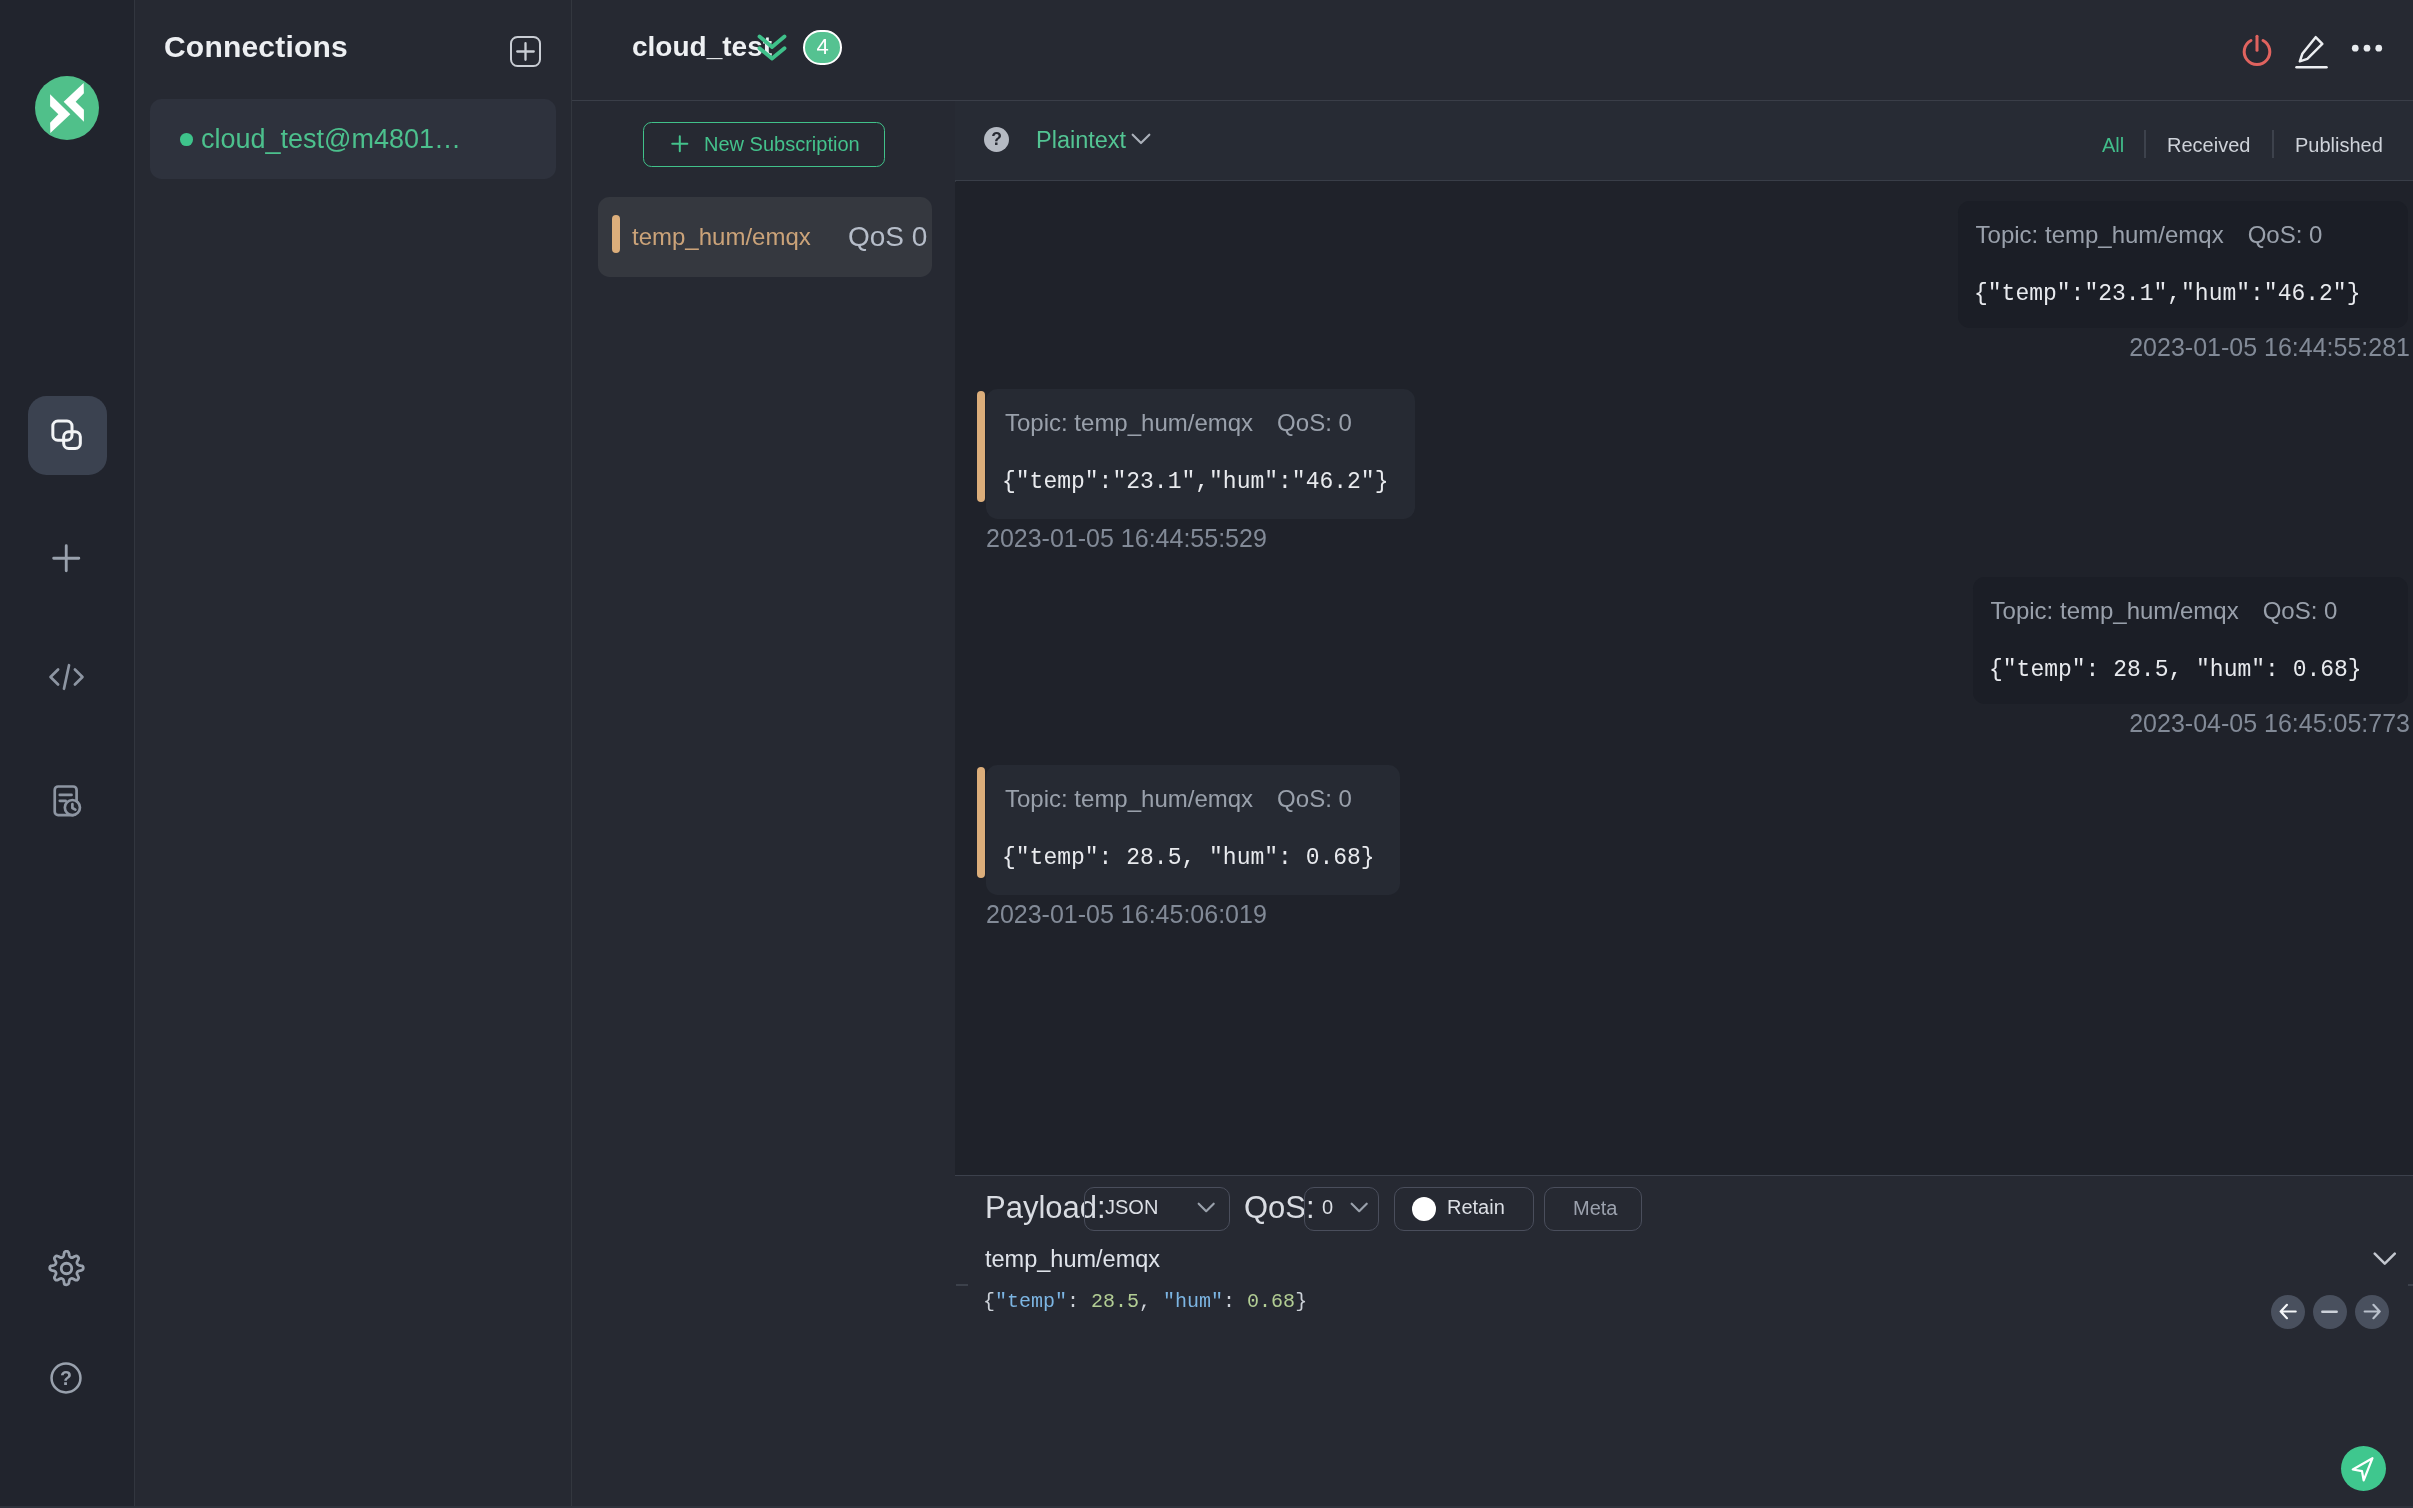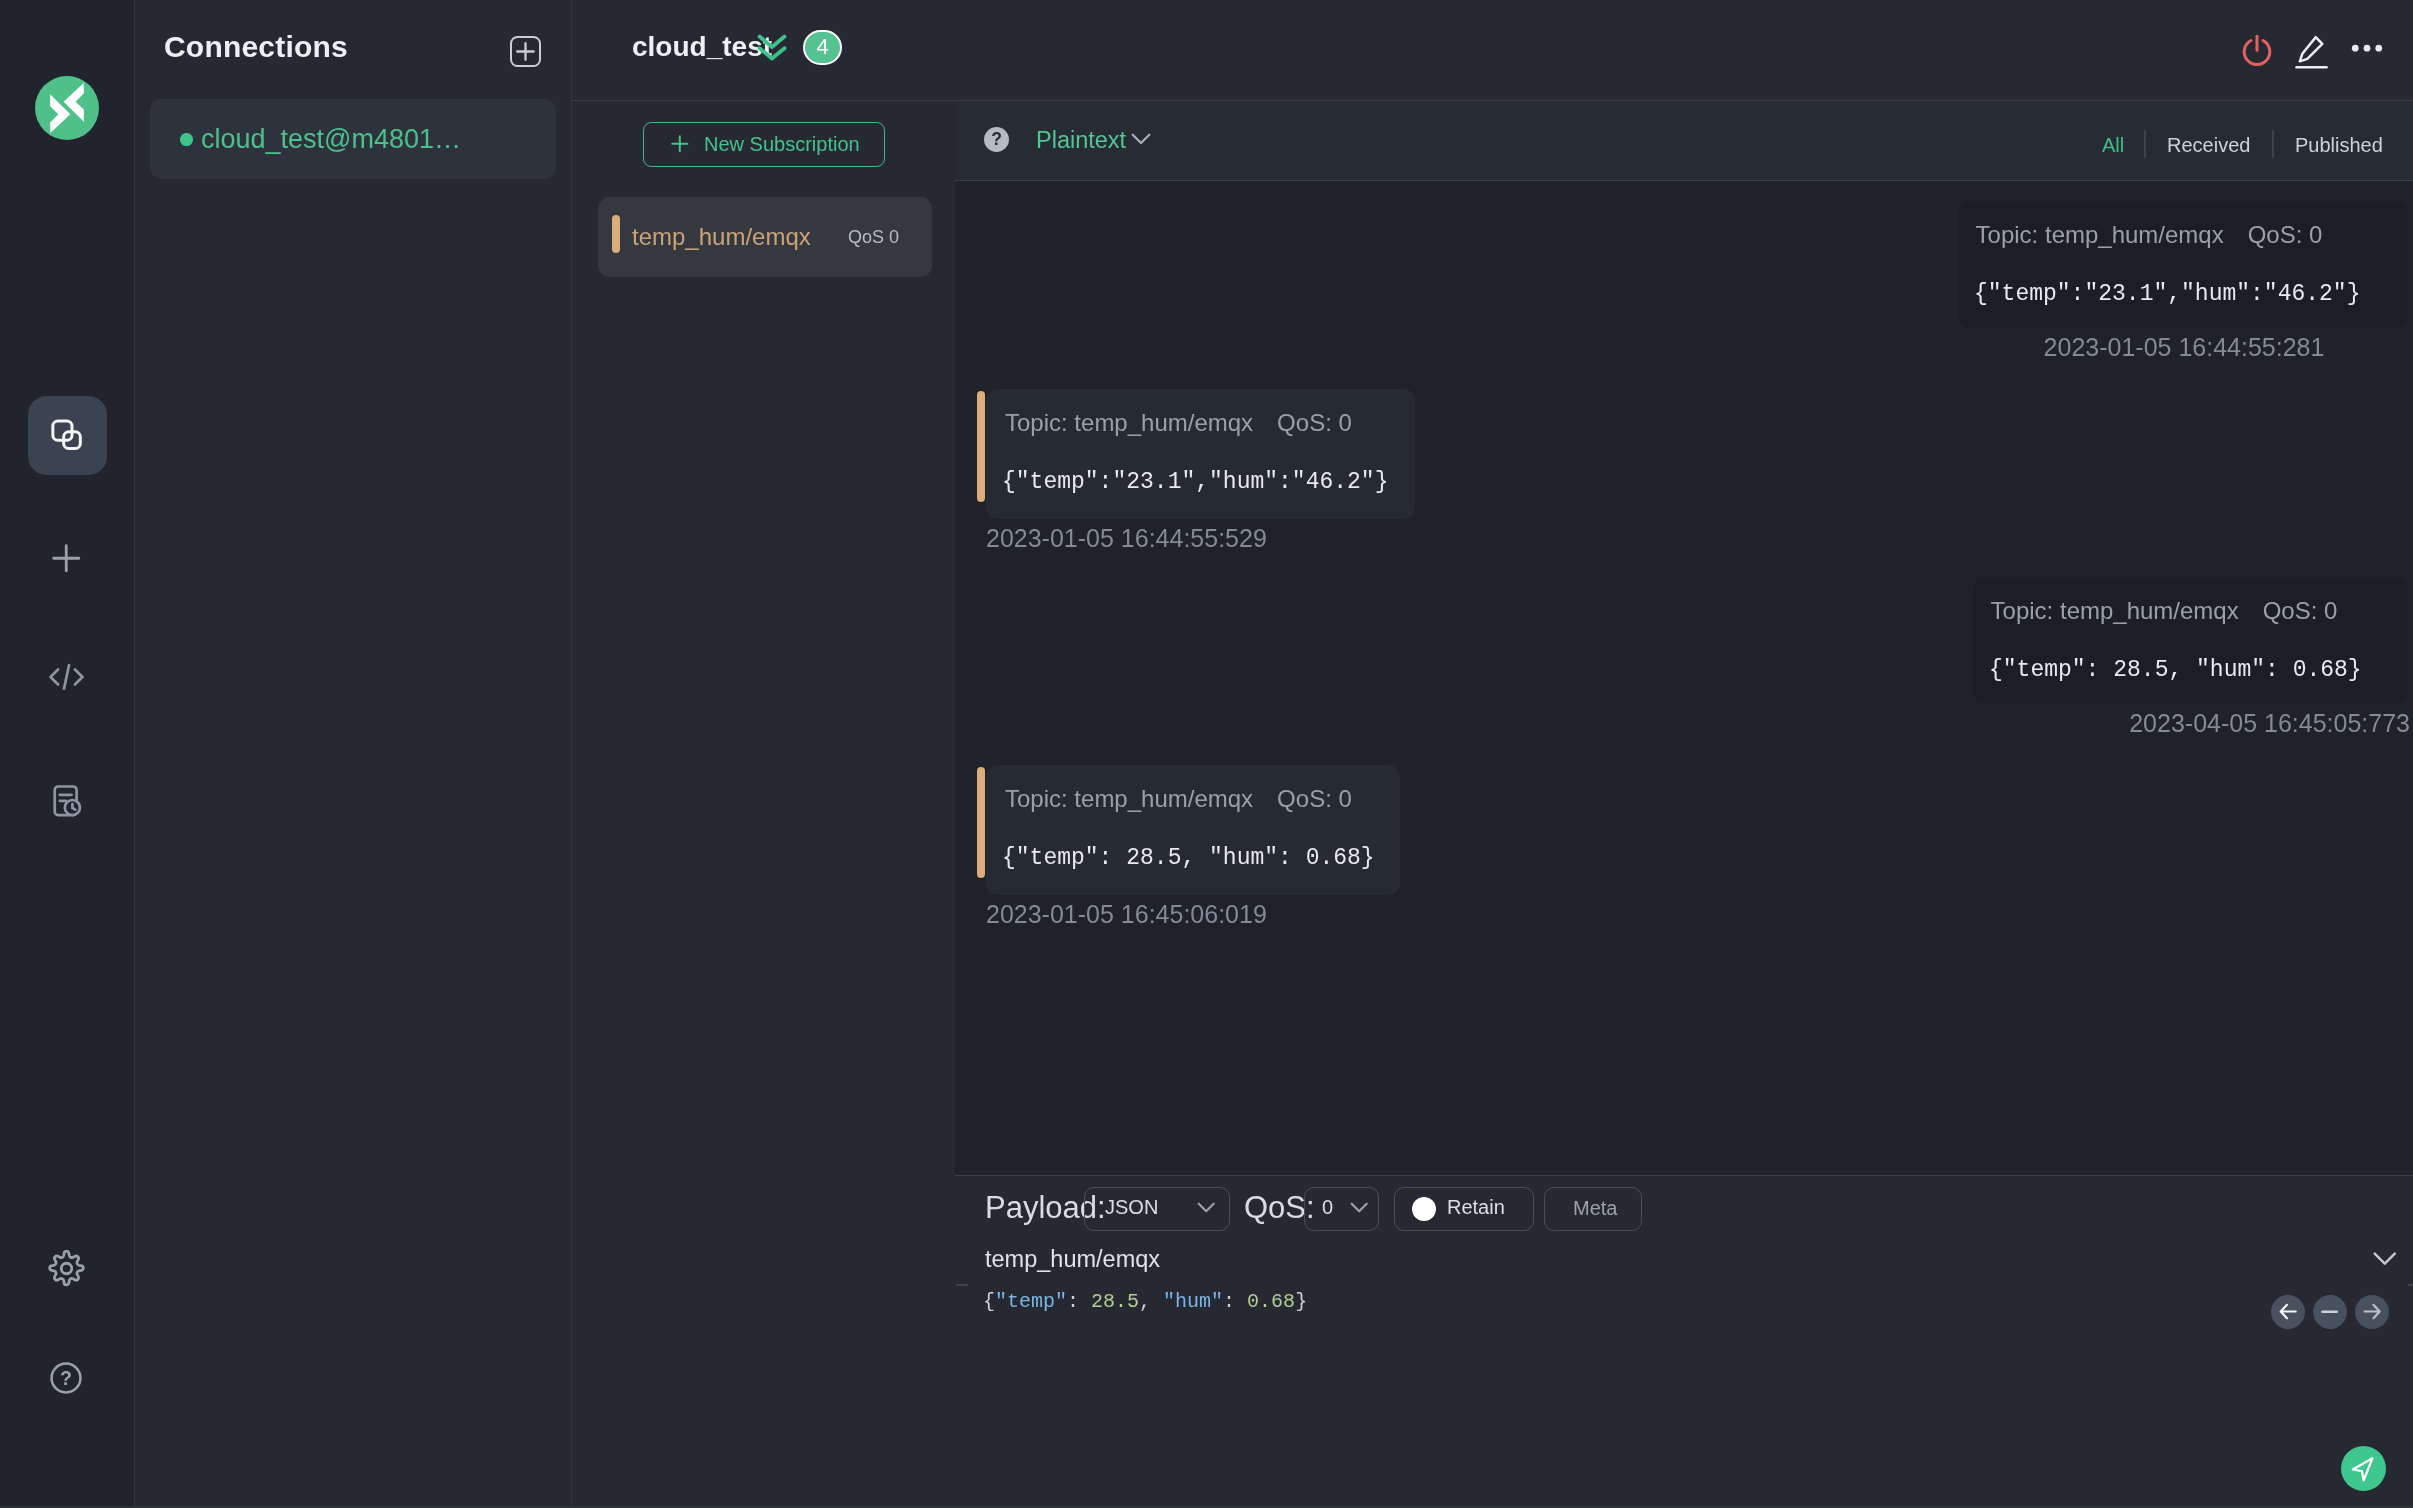--- a/index.html
+++ b/index.html
@@ -26,21 +26,21 @@
 
   
   .mtitle { left:632px; top:0; height:94px; line-height:94px; font-size:28px; font-weight:bold; color:#eef0f3; }
   .badge { left:803px; top:30px; width:39px; height:35px; border-radius:18.4px; background:#55c291; border:2.5px solid #fff; color:#fff; font-size:22px; text-align:center; line-height:30px; }
 
   
   .newsub { left:643px; top:122px; width:242px; height:45px; border:1.7px solid #41c18a; border-radius:8.4px; color:#44c28c; font-size:21px; }
   .subitem { left:598px; top:197px; width:334px; height:80px; border-radius:11.7px; background:#35383f; }
   .subbar { left:612px; top:215px; width:8.4px; height:38px; border-radius:4.2px; background:#dcae7b; }
   .subtext { left:632px; top:197px; height:80px; line-height:80px; font-size:24px; color:#cba379; }
-  .subqos { left:848px; top:197px; height:80px; line-height:80px; font-size:18px; color:#b6bdc9; }
+  .subqos { left:848px; top:197px; height:80px; line-height:80px; font-size:28px; color:#b6bdc9; }
 
   
   .qcircle { left:984px; top:127px; width:25px; height:25px; border-radius:50%; background:#b5bac3; color:#272a33; font-size:17.6px; font-weight:bold; text-align:center; line-height:25px; }
   .plaintext { left:1036px; top:101px; height:79px; line-height:79px; font-size:23.5px; color:#53c493; }
   .tab { top:106px; height:79px; line-height:79px; font-size:20px; }
   .tabsep { top:130px; width:1.7px; height:28px; background:#3d424c; }
 
   
   .card { border-radius:11.7px; }
   .card .trow { position:absolute; left:17.6px; top:20px; font-size:24px; color:#99a0ab; white-space:pre; }
@@ -147,21 +147,21 @@
 <div class="abs tab" style="left:2102px;color:#41bd8a">All</div>
 <div class="abs tabsep" style="left:2144px"></div>
 <div class="abs tab" style="left:2167px;color:#ced2d9">Received</div>
 <div class="abs tabsep" style="left:2272px"></div>
 <div class="abs tab" style="left:2295px;color:#ced2d9">Published</div>
 
 <div class="abs card pubcard" style="left:1958px;top:201px;width:450px;height:127px">
   <div class="trow">Topic: temp_hum/emqx  QoS: 0</div>
   <div class="prow mono">{"temp":"23.1","hum":"46.2"}</div>
 </div>
-<div class="abs ts" style="left:1958px;top:329px;width:452px;height:37px;line-height:37px;">2023-01-05 16:44:55:281</div>
+<div class="abs ts" style="left:1958px;top:329px;width:452px;height:37px;line-height:37px;text-align:right">2023-01-05 16:44:55:281</div>
 
 <div class="abs recbar" style="left:977px;top:391px;height:111px"></div>
 <div class="abs card reccard" style="left:986px;top:389px;width:429px;height:130px">
   <div class="trow" style="left:19px">Topic: temp_hum/emqx  QoS: 0</div>
   <div class="prow mono">{"temp":"23.1","hum":"46.2"}</div>
 </div>
 <div class="abs ts" style="left:986px;top:520px;height:37px;line-height:37px">2023-01-05 16:44:55:529</div>
 
 <div class="abs card pubcard" style="left:1973px;top:577px;width:435px;height:127px">
   <div class="trow">Topic: temp_hum/emqx  QoS: 0</div>

